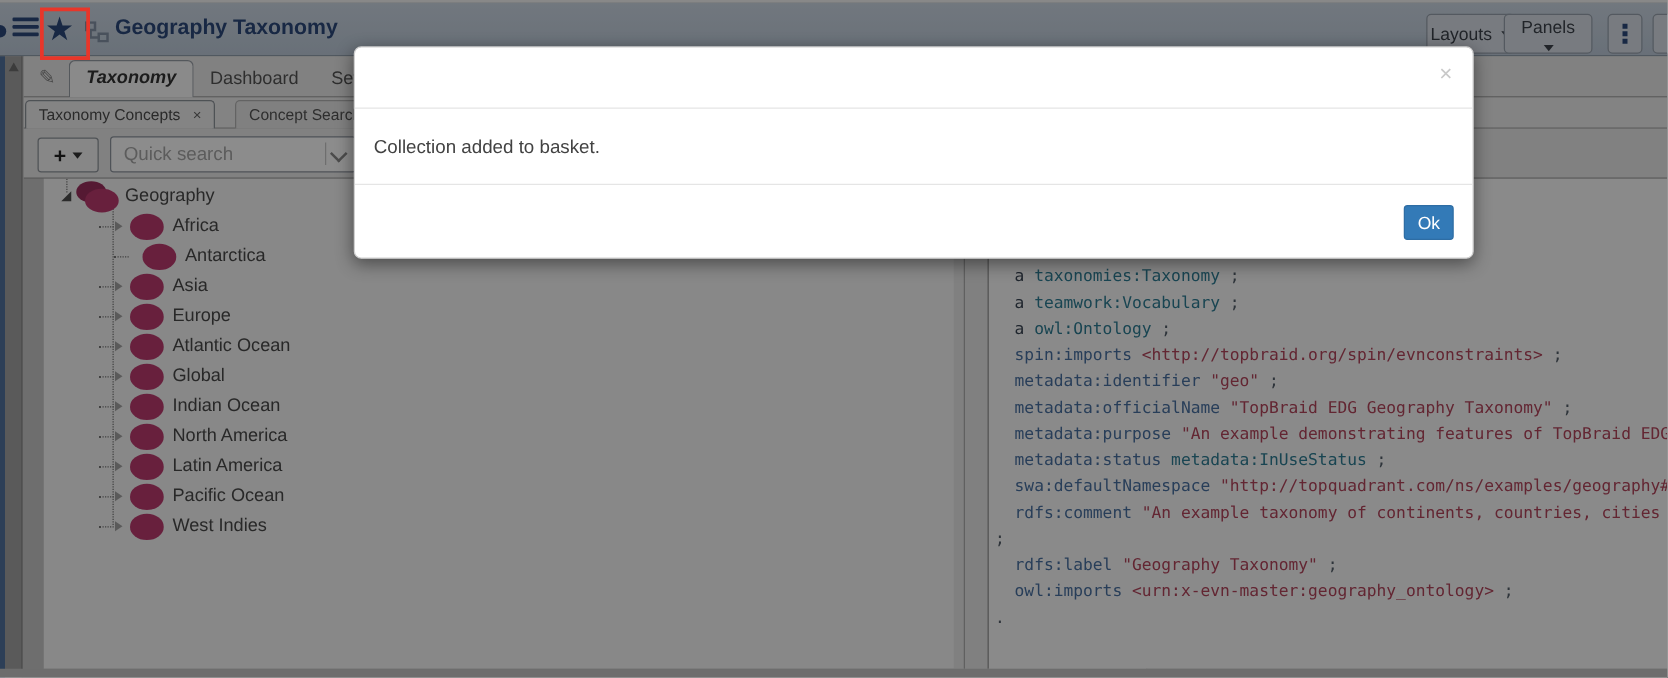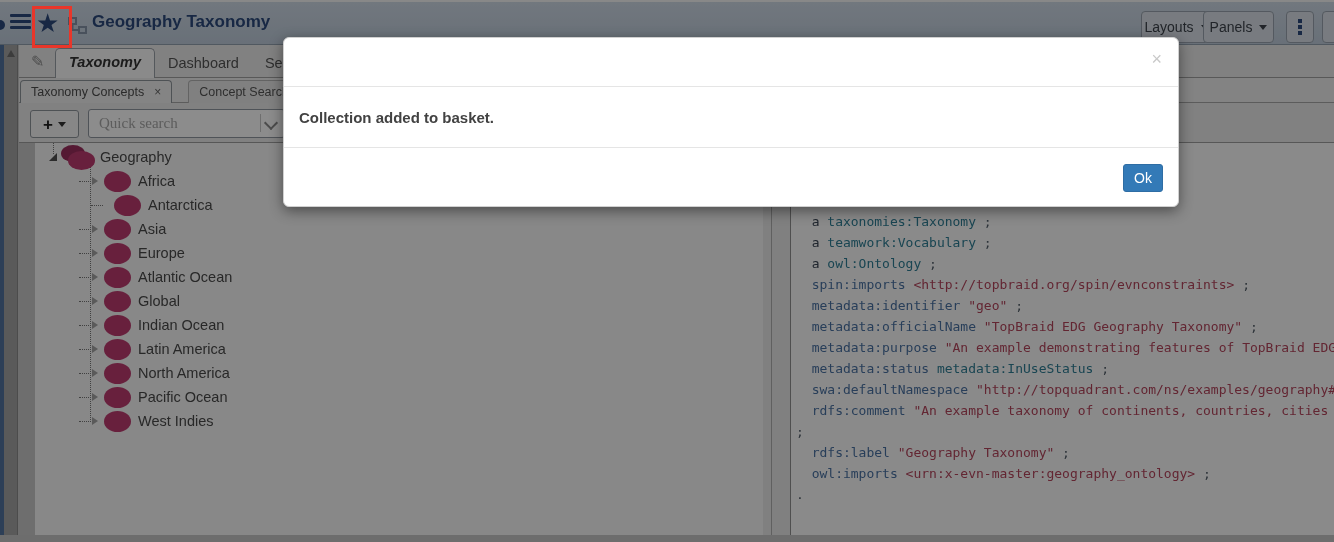--- a/index.html
+++ b/index.html
@@ -13,21 +13,21 @@
   #left-dot{position:absolute;left:-5px;top:18px;width:10px;height:10px;border-radius:50%;background:var(--navy);}
   #hamburger{position:absolute;left:10px;top:12px;width:21px;height:17px;}
   #hamburger span{display:block;height:3px;margin-bottom:3px;background:var(--navy);border-radius:1px;}
   #star{position:absolute;left:36px;top:4px;font-size:26px;color:var(--navy);line-height:34px;}
   #sitemap{position:absolute;left:67px;top:15px;}
   #title{position:absolute;left:92px;top:10px;font-size:17px;font-weight:bold;color:var(--navy);}
   .hbtn{position:absolute;top:9px;height:32px;box-sizing:border-box;background:#dbe1e9;
         border:1px solid #99a3af;border-radius:4px;color:#3d434c;font-size:14px;
         display:flex;align-items:center;justify-content:center;gap:7px;padding:0 12px;}
   #btn-layouts{left:1141px;width:71px;}
-  #btn-panels{left:1203px;width:71px;}
+  #btn-panels{left:1203px;width:71px;flex-direction:column;}
   #btn-kebab{left:1286px;width:28px;padding:0;flex-direction:column;gap:2px;}
   #btn-kebab i{width:4px;height:4px;background:var(--navy);display:block;}
   #btn-partial{left:1322px;width:40px;}
   .caret{width:0;height:0;border-left:4px solid transparent;border-right:4px solid transparent;
          border-top:5px solid #3d434c;display:inline-block;}
 
   
   #navy-strip{position:absolute;left:0;top:45px;width:4px;height:497px;background:#53749e;}
   #scroll-strip{position:absolute;left:4px;top:45px;width:14px;height:497px;background:#a4a4a4;
                 border-right:1px solid #8a8a8a;box-sizing:border-box;}
@@ -55,21 +55,21 @@
 
   #toolbarrow{position:absolute;left:19px;top:103px;width:1315px;height:40px;background:#ececec;
               border-bottom:1px solid #9e9e9e;box-sizing:border-box;}
   #add-btn{position:absolute;left:11px;top:7px;width:49px;height:28px;box-sizing:border-box;
            background:#f6f6f6;border:1px solid #8f959c;border-radius:3px;
            display:flex;align-items:center;justify-content:center;gap:5px;}
   #add-btn b{font-size:17px;color:#222;line-height:1;}
   #add-btn .caret{border-top-color:#333;}
   #search-wrap{position:absolute;left:69px;top:6px;width:197px;height:29px;}
   #search-input{width:100%;height:100%;box-sizing:border-box;border:1px solid #9097a0;border-radius:3px;
-                padding:0 34px 0 10px;font-size:15px;font-family:Liberation Serif, serif;color:#444;background:#fff;}
+                padding:0 34px 0 10px;font-size:15px;font-family:Liberation Sans, sans-serif;color:#444;background:#fff;}
   #search-input::placeholder{color:#a8a8a8;}
   #search-sep{position:absolute;right:24px;top:5px;width:1px;height:18px;background:#c9c9c9;}
   #search-chevron{position:absolute;right:9px;top:9px;width:8px;height:8px;
                   border-right:2px solid #8a8a8a;border-bottom:2px solid #8a8a8a;transform:rotate(45deg);}
 
   
   #content{position:absolute;left:19px;top:143px;width:1315px;height:392px;}
   #tree-panel{position:absolute;left:16px;top:0;width:883px;height:392px;background:#f7f7f7;
               border-right:1px solid #909090;box-sizing:border-box;overflow:hidden;}
   #splitter{position:absolute;left:744px;top:0;width:27px;height:392px;background:#e9e9e9;}
@@ -106,21 +106,21 @@
   #bottom-strip{position:absolute;left:0;top:535px;width:1334px;height:7px;background:#c6c6c6;}
 
   
   #overlay{position:absolute;left:0;top:0;width:1334px;height:542px;background:rgba(0,0,0,0.45);z-index:10;}
   #modal{position:absolute;left:283px;top:37px;width:896px;height:170px;background:#fff;
          border:1px solid #d0d0d0;border-radius:6px;box-shadow:0 4px 14px rgba(0,0,0,.45);
          z-index:20;box-sizing:border-box;}
   #modal-header{height:48px;border-bottom:1px solid #e5e5e5;position:relative;}
   #modal-close{position:absolute;right:16px;top:12px;color:#c9c9c9;font-size:18px;line-height:1;}
   #modal-body{height:60px;border-bottom:1px solid #e5e5e5;display:flex;align-items:center;
-              padding:0 15px;font-size:15px;color:#424242;font-weight:bold;}
+              padding:0 15px;font-size:15px;color:#424242;}
   #modal-footer{height:60px;position:relative;}
   #ok-btn{position:absolute;right:15px;top:16px;height:28px;min-width:36px;box-sizing:border-box;
           background:var(--okblue);border:1px solid #2e6da4;border-radius:3px;color:#fff;
           font-size:14px;display:flex;align-items:center;justify-content:center;padding:0 10px;}
   #red-box{position:absolute;left:32px;top:6px;width:34px;height:36px;border:3px solid var(--red);z-index:30;}
 </style>
 </head>
 <body>
 
 <div id="app">
@@ -248,27 +248,27 @@
           <div class="trow" style="padding-left: 44px;">
             <span class="stub"></span>
             <span class="tri-col"></span>
             <span class="oval"></span>
             <span>Indian Ocean</span>
           </div>
           <div class="trow" style="padding-left: 44px;">
             <span class="stub"></span>
             <span class="tri-col"></span>
             <span class="oval"></span>
+            <span>North America</span>
+          </div>
+          <div class="trow" style="padding-left: 44px;">
+            <span class="stub"></span>
+            <span class="tri-col"></span>
+            <span class="oval"></span>
             <span>Latin America</span>
-          </div>
-          <div class="trow" style="padding-left: 44px;">
-            <span class="stub"></span>
-            <span class="tri-col"></span>
-            <span class="oval"></span>
-            <span>North America</span>
           </div>
           <div class="trow" style="padding-left: 44px;">
             <span class="stub"></span>
             <span class="tri-col"></span>
             <span class="oval"></span>
             <span>Pacific Ocean</span>
           </div>
           <div class="trow" style="padding-left: 44px;">
             <span class="stub"></span>
             <span class="tri-col"></span>

